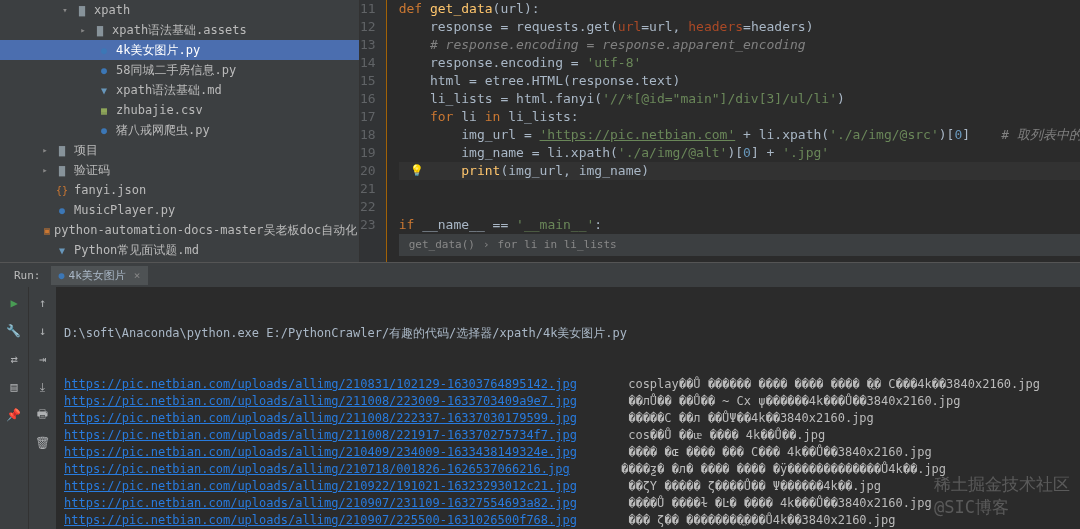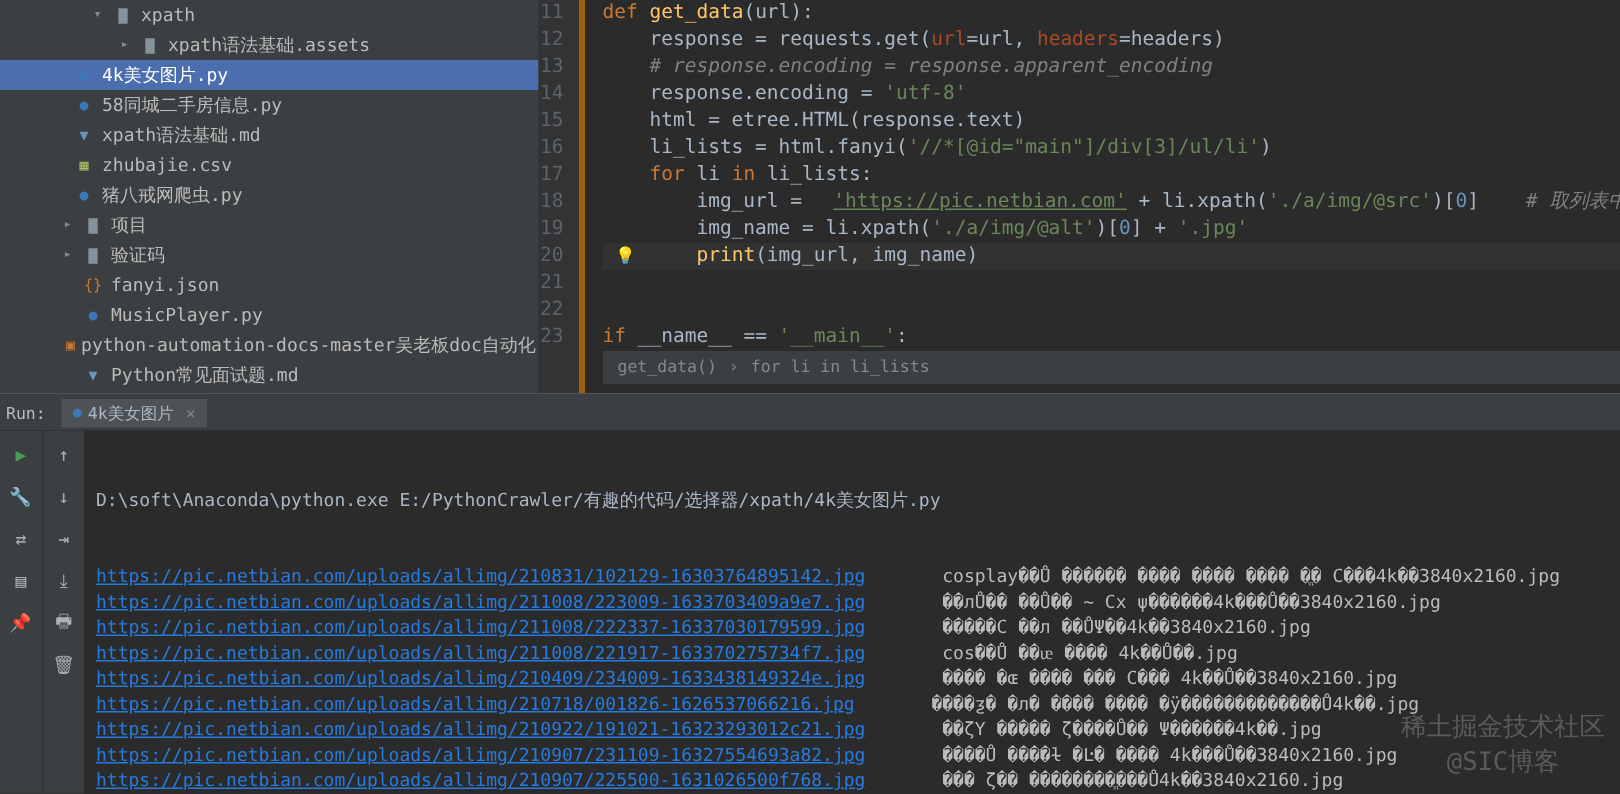--- a/index.html
+++ b/index.html
@@ -48,49 +48,49 @@
     .folder-icon { color: #87939a; }
     .py-icon { color: #3c77b6; }
     .md-icon { color: #6897bb; }
     .csv-icon { color: #a5c261; }
     .json-icon { color: #cc7832; }
     .zip-icon { color: #cc7832; }
     .tree-label { color: #bbbbbb; }
     .tree-item.selected .tree-label { color: #fff; }
     .indent-1 { padding-left: 60px; }
     .indent-2 { padding-left: 78px; }
-    .indent-3 { padding-left: 44px; }
+    .indent-3 { padding-left: 92px; }
     .indent-root { padding-left: 40px; }
 
     .editor {
       flex: 1;
       background: #2b2b2b;
       display: flex;
       font-family: 'Consolas', monospace;
       font-size: 13px;
       line-height: 18px;
       position: relative;
       overflow: hidden;
     }
     .gutter {
       width: 45px;
       text-align: right;
       padding-right: 10px;
       color: #606366;
       background: #313335;
-      border-right: 4px solid #a16207;
+      border-right: 1px solid #a16207;
     }
     .gutter-line { height: 18px; }
     .code-area { flex: 1; padding-left: 12px; }
     .code-line { height: 18px; white-space: pre; }
     .code-line.hl { background: #323232; }
     .kw { color: #cc7832; }
     .fn { color: #ffc66d; }
     .str { color: #6a8759; }
-    .str-link { color: #6a8759; text-decoration: underline; margin-left: 13px; }
+    .str-link { color: #6a8759; text-decoration: underline; }
     .comment { color: #808080; font-style: italic; }
     .num { color: #6897bb; }
     .named { color: #aa4926; }
     .bulb {
       position: absolute;
       left: 50px;
       color: #ffc66d;
       font-size: 11px;
     }
     .crumbs {
@@ -103,21 +103,21 @@
       color: #888;
       gap: 8px;
     }
 
     .bottom-pane { flex: 1; display: flex; flex-direction: column; border-top: 1px solid #555; }
     .run-header {
       height: 24px;
       background: #3c3f41;
       display: flex;
       align-items: center;
-      padding-left: 4px;
+      padding-left: 14px;
       font-size: 11px;
     }
     .run-label { color: #bbb; margin-right: 10px; }
     .run-tab {
       display: flex;
       align-items: center;
       background: #4e5254;
       padding: 2px 8px;
       gap: 4px;
     }
@@ -314,14 +314,14 @@
       </div>
       <div class="console-out" id="console-out">
         <div class="console-line">D:\soft\Anaconda\python.exe E:/PythonCrawler/有趣的代码/选择器/xpath/4k美女图片.py</div>
       <div class="console-line"><span class="link">https://pic.netbian.com/uploads/allimg/210831/102129-16303764895142.jpg</span><span class="garbled"> cosplay��Ů ������ ���� ���� ���� �ֱ� С���4k��3840x2160.jpg</span></div><div class="console-line"><span class="link">https://pic.netbian.com/uploads/allimg/211008/223009-1633703409a9e7.jpg</span><span class="garbled"> ��лŮ�� ��Ů�� ~ Cx ψ������4k���Ů��3840x2160.jpg</span></div><div class="console-line"><span class="link">https://pic.netbian.com/uploads/allimg/211008/222337-16337030179599.jpg</span><span class="garbled"> �����С ��л ��ŮΨ��4k��3840x2160.jpg</span></div><div class="console-line"><span class="link">https://pic.netbian.com/uploads/allimg/211008/221917-163370275734f7.jpg</span><span class="garbled"> cos��Ů ��ᵫ ���� 4k��Ů��.jpg</span></div><div class="console-line"><span class="link">https://pic.netbian.com/uploads/allimg/210409/234009-1633438149324e.jpg</span><span class="garbled"> ���� �ɶ ���� ��� С��� 4k��Ů��3840x2160.jpg</span></div><div class="console-line"><span class="link">https://pic.netbian.com/uploads/allimg/210718/001826-1626537066216.jpg</span><span class="garbled"> ����ƺ� �л� ���� ���� �ÿ�������������Ů4k��.jpg</span></div><div class="console-line"><span class="link">https://pic.netbian.com/uploads/allimg/210922/191021-16323293012c21.jpg</span><span class="garbled"> ��ζҮ ����� ζ����Ů�� Ψ������4k��.jpg</span></div><div class="console-line"><span class="link">https://pic.netbian.com/uploads/allimg/210907/231109-16327554693a82.jpg</span><span class="garbled"> ����Ů ����ɫ �Ŀ� ���� 4k���Ů��3840x2160.jpg</span></div><div class="console-line"><span class="link">https://pic.netbian.com/uploads/allimg/210907/225500-1631026500f768.jpg</span><span class="garbled"> ��� ζ�� ��������ֱ���Ů4k��3840x2160.jpg</span></div></div>
     </div>
   </div>
 </div>
 
 <div class="watermark">
   <div>稀土掘金技术社区</div>
-  <div style="text-align:center">@SIC博客</div>
+  <div style="text-align:left">@SIC博客</div>
 </div>
 
 </body></html>

